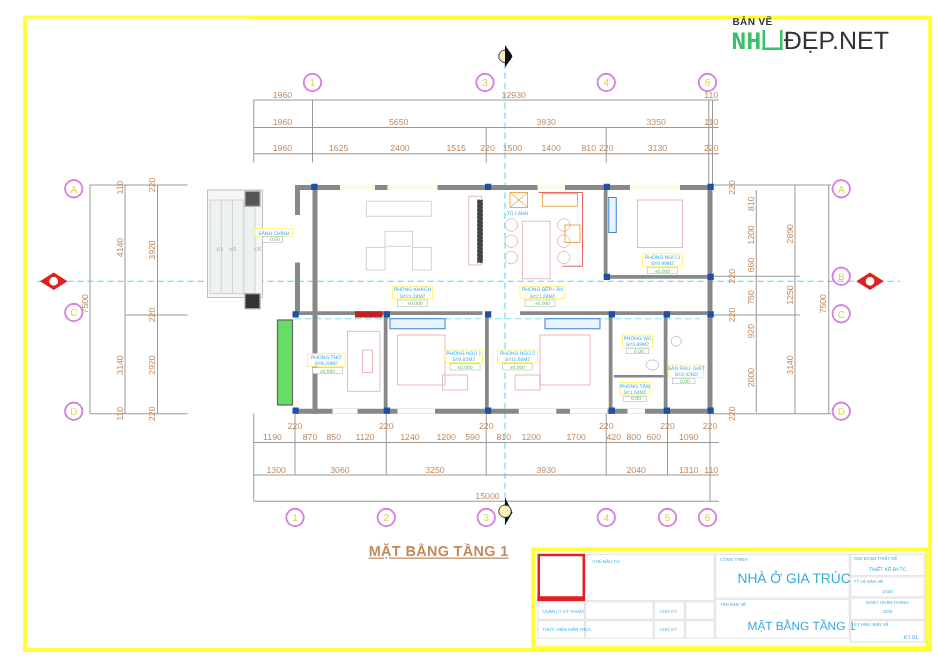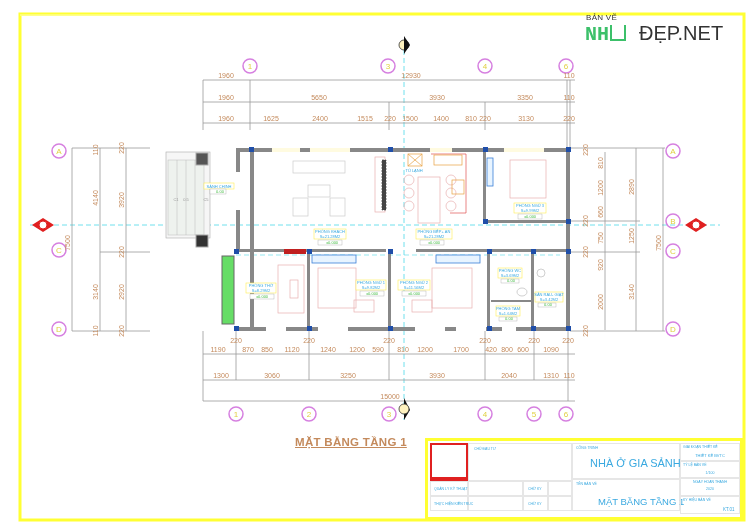--- a/index.html
+++ b/index.html
@@ -1,23 +1,23 @@
 <!DOCTYPE html>
 <html><head>
 <meta charset="utf-8">
 <style>
   html,body{margin:0;padding:0;background:#fff;}
   body{width:750px;height:530px;position:relative;overflow:hidden;font-family:"Liberation Sans",sans-serif;}
   .sheet{position:absolute;left:0;top:0;width:750px;height:530px;}
   svg text{font-family:"Liberation Sans",sans-serif;}
   .logo{position:absolute;left:583px;top:10px;width:160px;height:36px;}
-  .logo .small{position:absolute;left:3px;top:3px;font-size:8px;font-weight:normal;color:#333;letter-spacing:0.3px;}
+  .logo .small{position:absolute;left:3px;top:3px;font-size:8px;font-weight:bold;color:#333;letter-spacing:0.3px;}
   .logo .big{position:absolute;left:2px;top:13px;font-size:20px;line-height:20px;white-space:nowrap;}
   .logo .nh{color:#3cc06a;font-weight:bold;font-family:Liberation Mono, monospace;}
-  .logo .dep{color:#333;padding-left:12px;}
+  .logo .dep{color:#333;}
   .plan-title{position:absolute;left:295px;top:436px;font-size:11.5px;color:#c48a5c;font-weight:bold;text-decoration:underline;text-decoration-color:#c48a5c;letter-spacing:0.3px;}
   .tb{position:absolute;left:425px;top:438px;width:318px;height:82px;border:3px solid #ffff33;box-sizing:border-box;background:#fff;}
   .tb .cell{position:absolute;border:1px solid #e6e6e6;box-sizing:border-box;}
   .tb .lbl{position:absolute;font-size:3.5px;color:#3aa9e0;white-space:nowrap;}
   .tb .proj{position:absolute;font-size:11px;color:#3aa9e0;white-space:nowrap;}
   .tb .tiny{position:absolute;font-size:3.5px;color:#3aa9e0;white-space:nowrap;text-align:center;}
 </style>
 </head>
 <body>
 
@@ -434,21 +434,21 @@
   <div class="cell" style="left:2px;top:55px;width:38px;height:15px;"></div>
   <div class="cell" style="left:40px;top:55px;width:55px;height:15px;"></div>
   <div class="cell" style="left:95px;top:55px;width:25px;height:15px;"></div>
   <div class="cell" style="left:120px;top:55px;width:24px;height:15px;"></div>
   <span class="lbl" style="left:6px;top:46px;">QUẢN LÝ KỸ THUẬT</span>
   <span class="lbl" style="left:6px;top:61px;">THỰC HIỆN KIẾN TRÚC</span>
   <span class="lbl" style="left:100px;top:46px;">CHỮ KÝ</span>
   <span class="lbl" style="left:100px;top:61px;">CHỮ KÝ</span>
   <div class="cell" style="left:144px;top:2px;width:108px;height:36px;"></div>
   <span class="lbl" style="left:148px;top:5px;">CÔNG TRÌNH</span>
-  <span class="proj" style="left:162px;top:16px;">NHÀ Ở GIA SẢNH</span>
+  <span class="proj" style="left:162px;top:16px;">NHÀ Ở GIA TRÚC</span>
   <div class="cell" style="left:144px;top:38px;width:108px;height:32px;"></div>
   <span class="lbl" style="left:148px;top:41px;">TÊN BẢN VẼ</span>
   <span class="proj" style="left:170px;top:55px;font-size:9.5px;">MẶT BẰNG TẦNG 1</span>
   <div class="cell" style="left:252px;top:2px;width:60px;height:18px;"></div>
   <div class="cell" style="left:252px;top:20px;width:60px;height:17px;"></div>
   <div class="cell" style="left:252px;top:37px;width:60px;height:18px;"></div>
   <div class="cell" style="left:252px;top:55px;width:60px;height:18px;"></div>
   <span class="lbl" style="left:255px;top:4px;">GIAI ĐOẠN THIẾT KẾ</span>
   <span class="tiny" style="left:252px;top:12px;width:60px;font-size:4px;">THIẾT KẾ BVTC</span>
   <span class="lbl" style="left:255px;top:22px;">TỶ LỆ BẢN VẼ</span>

